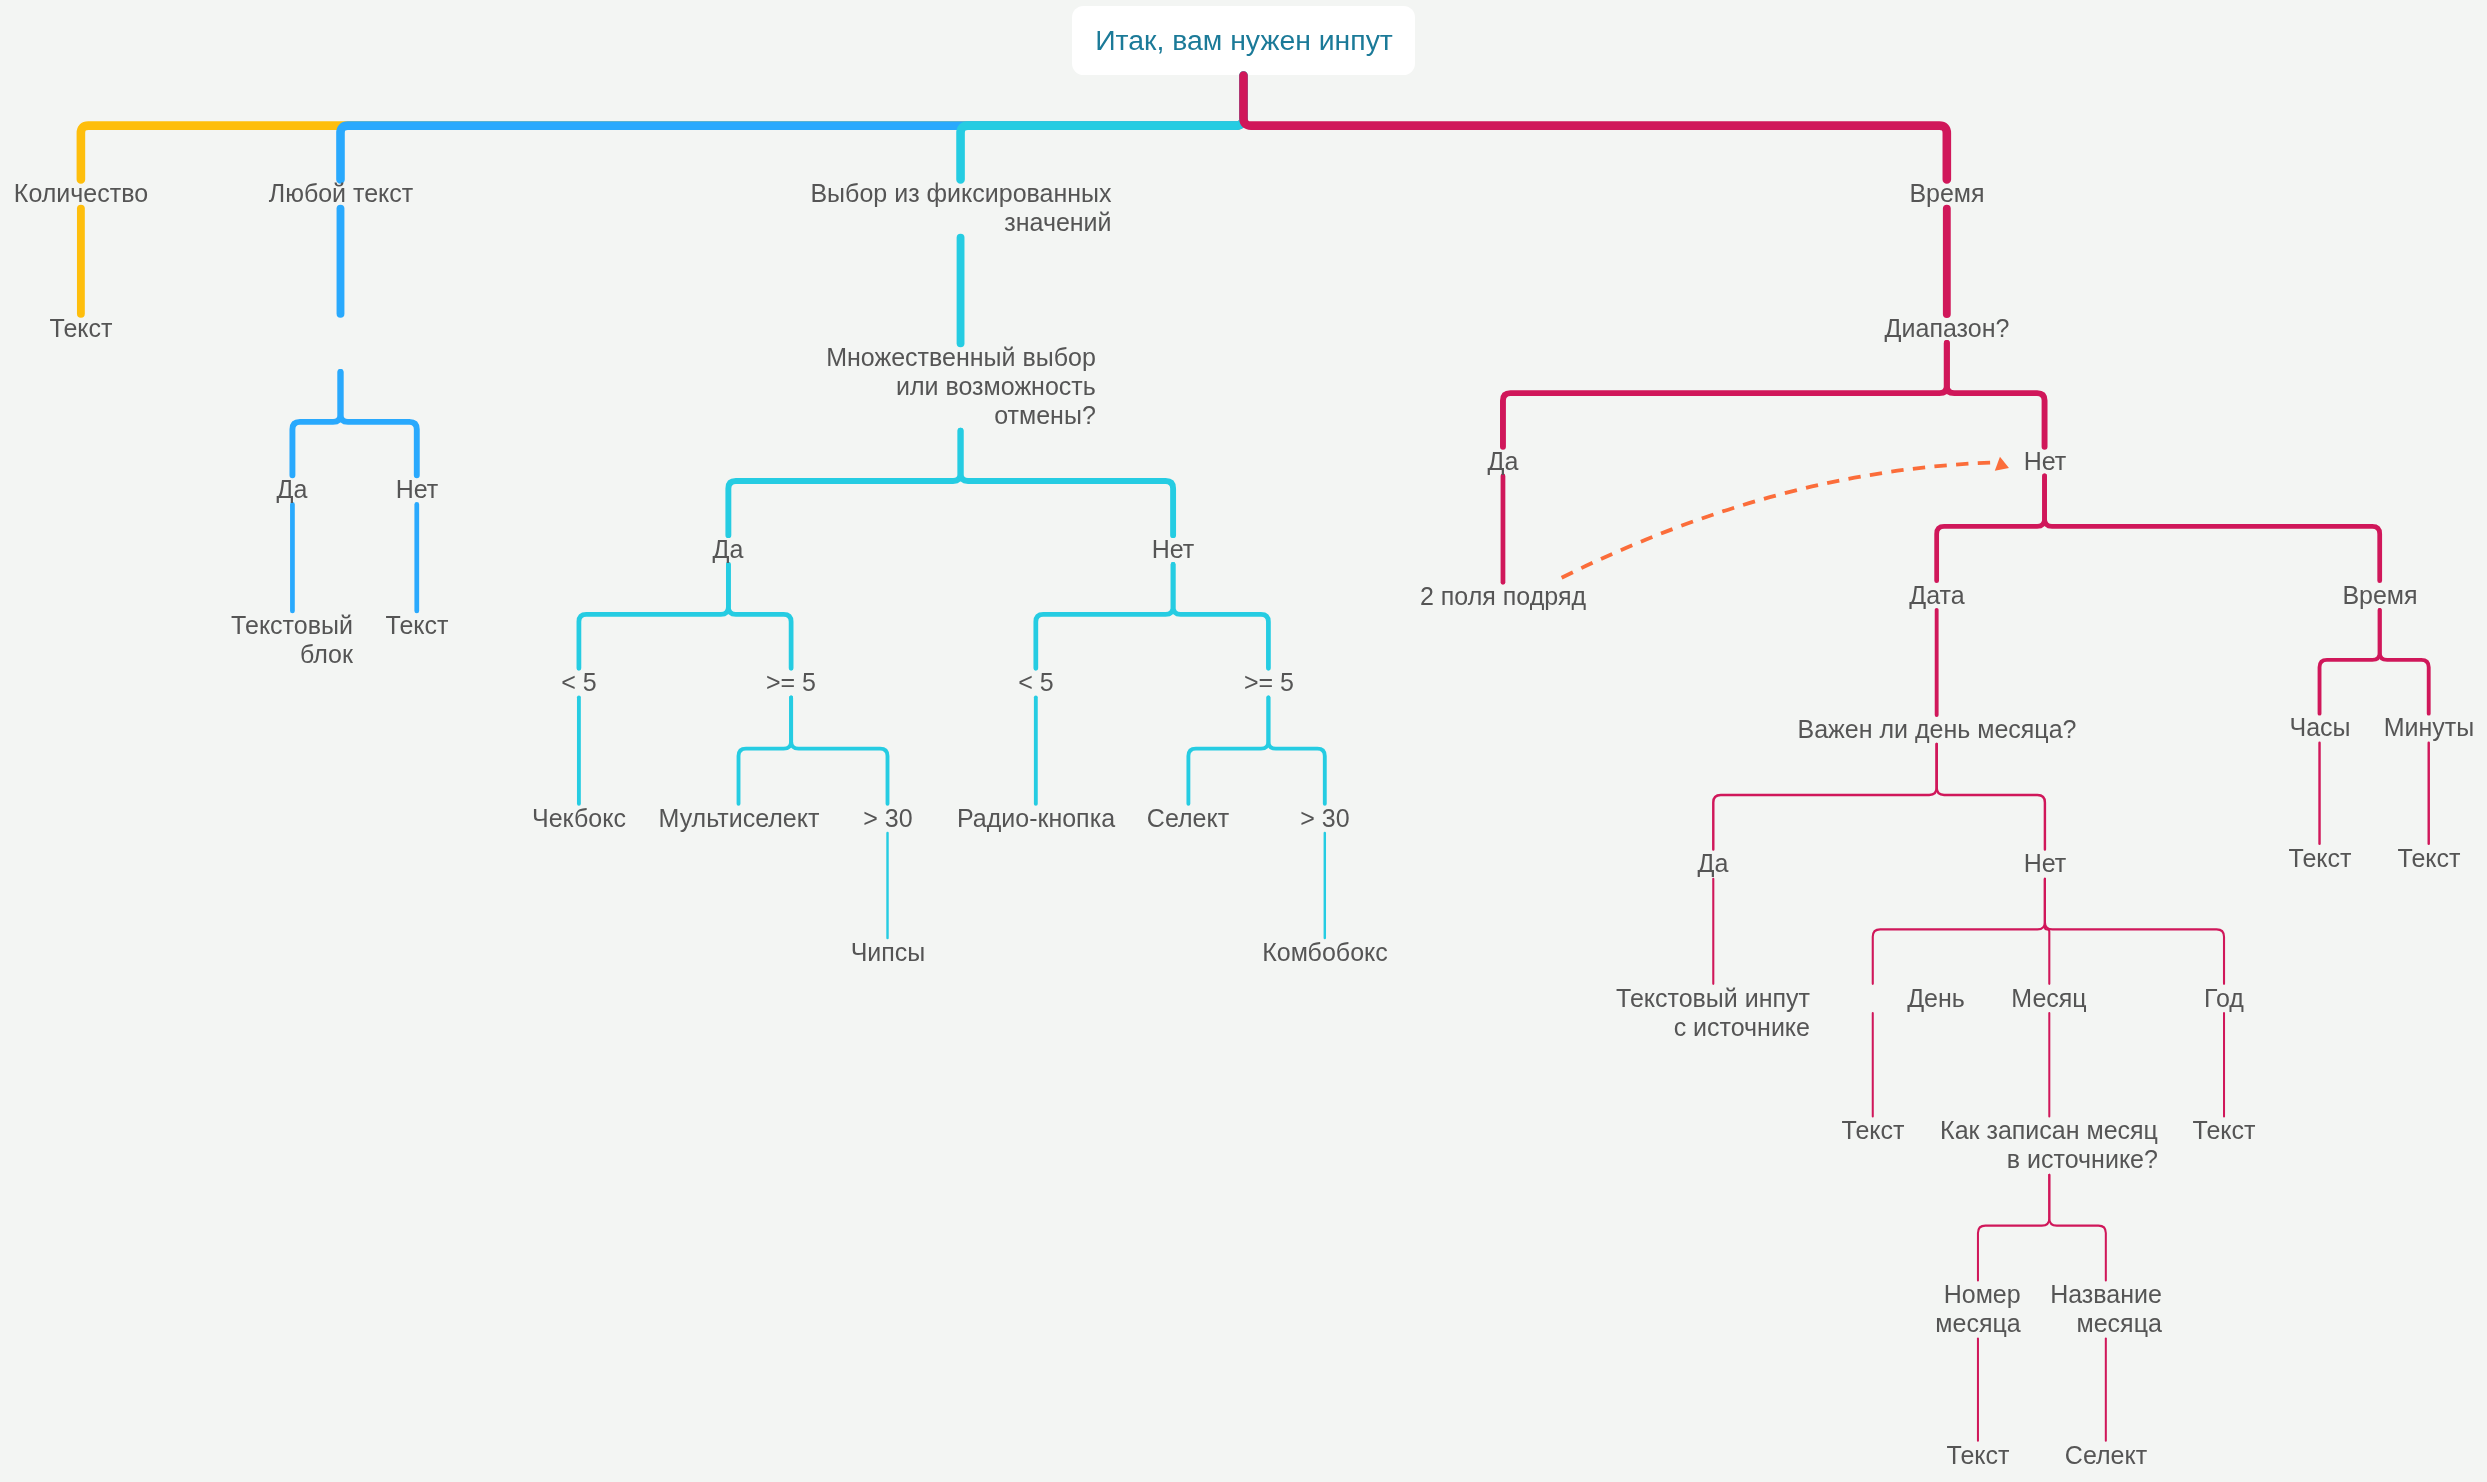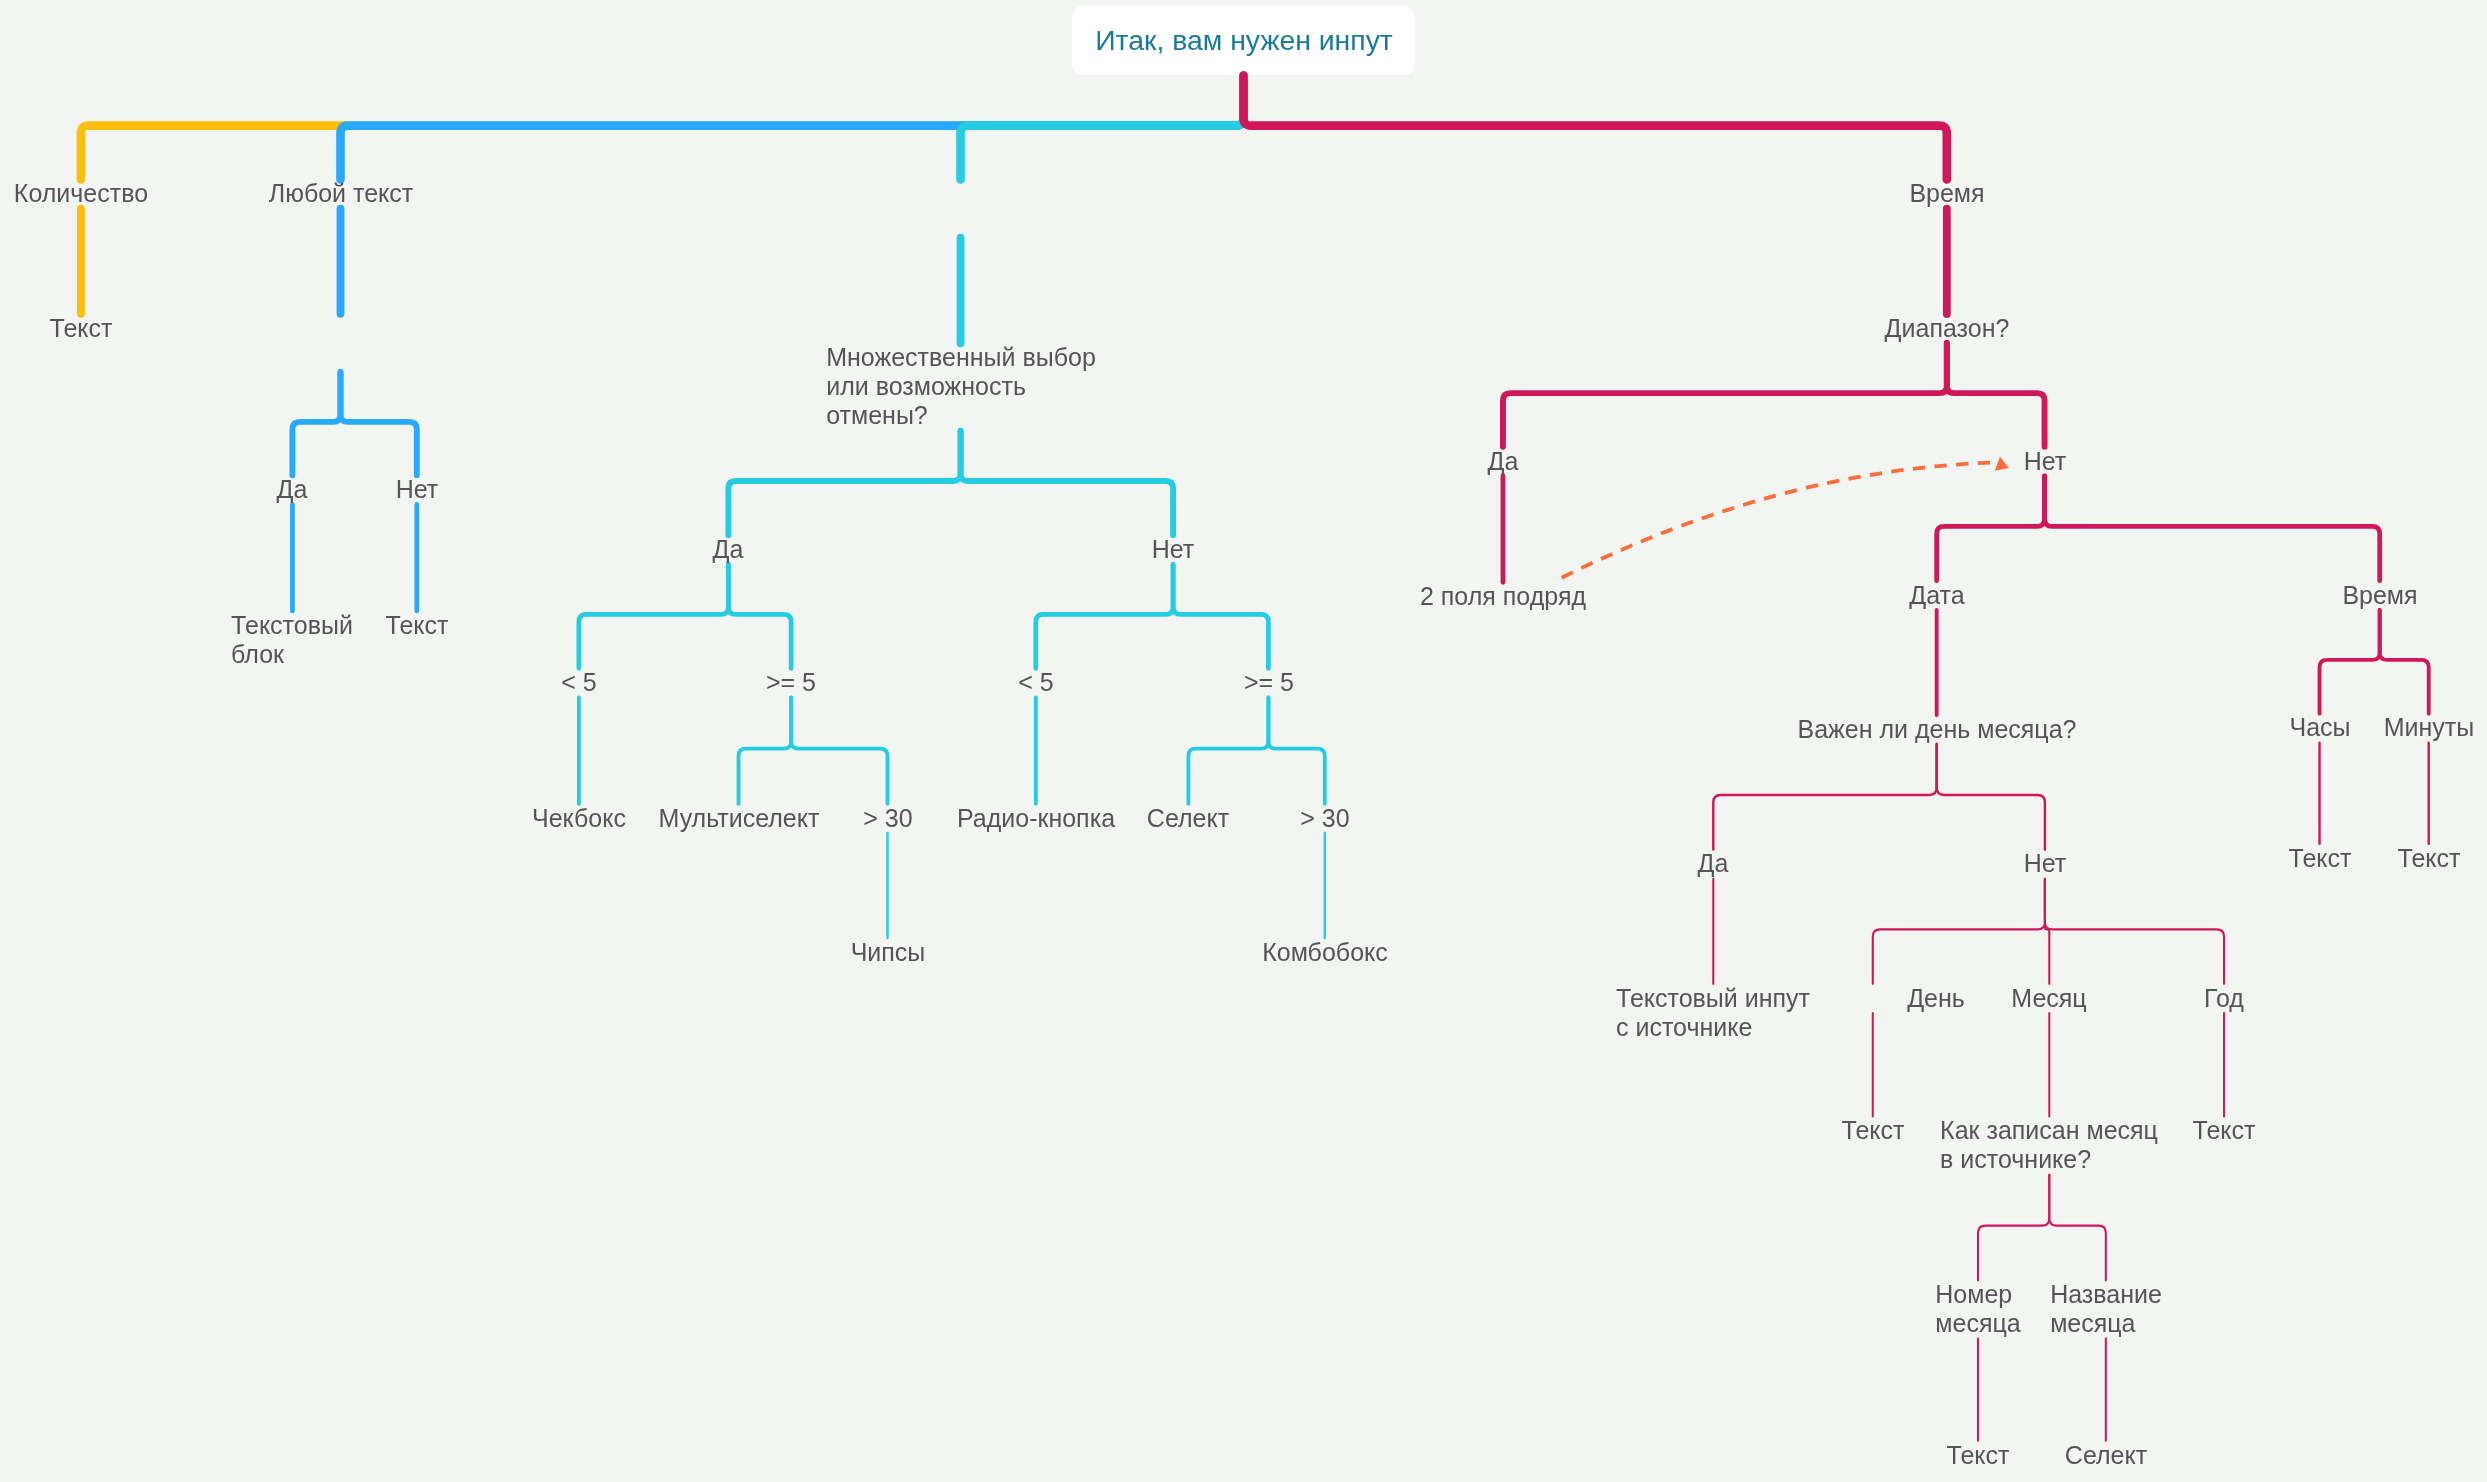--- a/index.html
+++ b/index.html
@@ -2,21 +2,21 @@
 <html lang="ru" style="font-size:10.8px"><head>
 <meta charset="utf-8">
 <title>Дерево выбора инпута</title>
 <style>
   html,body{margin:0;padding:0;}
   body{width:2487px;height:1483px;background:#F3F5F3;
        font-family:"Liberation Sans",sans-serif;overflow:hidden;}
   #stage{position:relative;width:2487px;height:1483px;}
   svg#wires{position:absolute;left:0;top:0;width:2487px;height:1483px;}
   .node{position:absolute;transform:translateX(-50%);
-        font-size:25px;line-height:29px;color:#555555;white-space:nowrap;text-align:left;}
+        font-size:25px;line-height:29px;color:#555555;white-space:nowrap;text-align:right;}
   .node .ln{height:29px;}
   .node-title{position:absolute;transform:translateX(-50%);
         font-size:28.4px;line-height:29px;color:#1B7A98;white-space:nowrap;text-align:left;}
   #rootbox{position:absolute;background:#FFFFFF;border-radius:11.5px;}
 </style>
 </head>
 <body>
 
 <div id="stage">
   <div id="rootbox" style="left:1072px;top:6.4px;width:343px;height:69px"></div>
@@ -75,20 +75,24 @@
   </svg>
   <div class="node-title" style="left:1244px;top:26px">
       <div class="ln">Итак, вам нужен инпут</div>
     </div>
   <div class="node" style="left:81px;top:179px">
       <div class="ln">Количество</div>
     </div>
   <div class="node" style="left:341px;top:179px">
       <div class="ln">Любой текст</div>
     </div>
+  <div class="node" style="left:961px;top:179px">
+      <div class="ln">Выбор из фиксированных</div>
+      <div class="ln">значений</div>
+    </div>
   <div class="node" style="left:1947px;top:179px">
       <div class="ln">Время</div>
     </div>
   <div class="node" style="left:81px;top:314px">
       <div class="ln">Текст</div>
     </div>
   <div class="node" style="left:292px;top:475px">
       <div class="ln">Да</div>
     </div>
   <div class="node" style="left:417px;top:475px">

